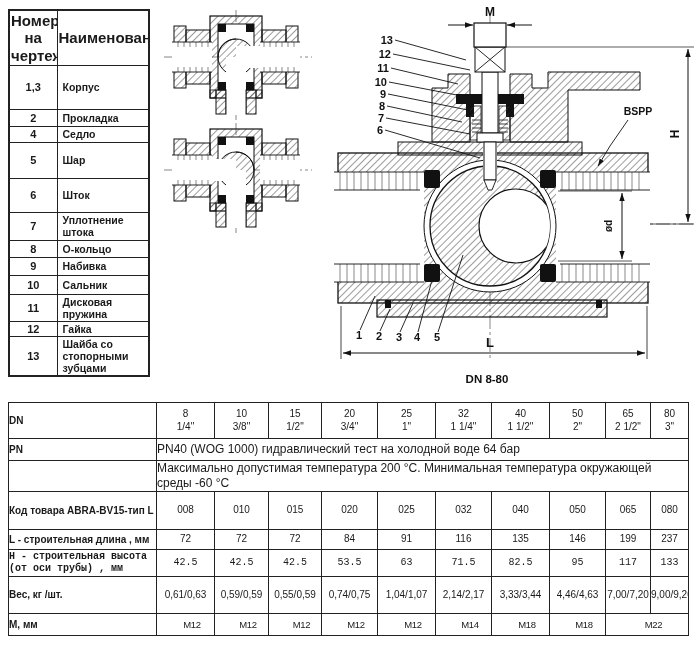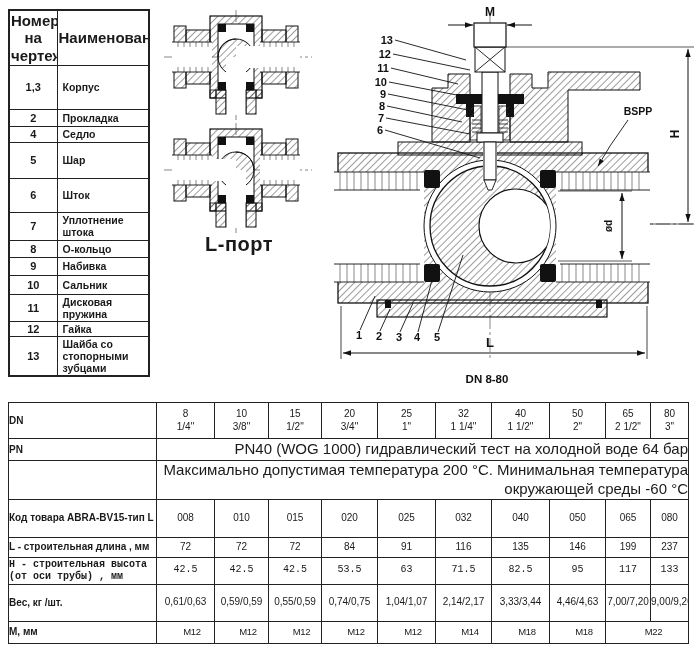--- a/index.html
+++ b/index.html
@@ -38,21 +38,21 @@
   #main-svg{position:absolute;left:330px;top:0px;}
   .dwg-label{font-family:"Liberation Sans",sans-serif;font-weight:bold;fill:#111;}
   .callout{font-family:"Liberation Sans",sans-serif;font-weight:bold;font-size:11px;fill:#111;}
 
   
   #spec-table{position:absolute;left:8px;top:402px;width:680px;border-collapse:collapse;
               table-layout:fixed;border:1.5px solid #222;}
   #spec-table th,#spec-table td{border:1px solid #222;vertical-align:middle;overflow:hidden;}
   #spec-table th{font-size:10px;font-weight:bold;text-align:left;padding:1px 2px 1px 0;line-height:1.2;}
   #spec-table td{font-size:10px;text-align:center;padding:0;line-height:1.25;}
-  #spec-table td.merged{font-size:15px;text-align:right;}
+  #spec-table td.merged{font-size:12px;text-align:left;}
   #spec-table tbody tr:nth-child(1){height:36px;}
   #spec-table tbody tr:nth-child(2){height:22px;}
   #spec-table tbody tr:nth-child(3){height:20px;}
   #spec-table tbody tr:nth-child(4){height:38px;}
   #spec-table tbody tr:nth-child(5){height:20px;}
   #spec-table tbody tr:nth-child(6){height:20px;font-family:Liberation Mono, monospace;}
   #spec-table tbody tr:nth-child(7){height:37px;}
   #spec-table tbody tr:nth-child(8){height:22px;font-size:9.5px;}
   #spec-table tbody tr:nth-child(8) td{font-size:9.5px;letter-spacing:-0.3px;padding-left:13px;}
   #spec-table tbody tr:nth-child(9){height:22px;}
@@ -241,21 +241,20 @@
       <rect x="246" y="195" width="8" height="8" fill="#111"></rect>
       <rect x="210" y="203" width="6" height="8" fill="url(#h2)" stroke="#111" stroke-width="0.8"></rect>
       <rect x="256" y="203" width="6" height="8" fill="url(#h2)" stroke="#111" stroke-width="0.8"></rect>
       <rect x="216" y="203" width="10" height="24" fill="url(#h2)" stroke="#111" stroke-width="1"></rect>
       <rect x="246" y="203" width="10" height="24" fill="url(#h2)" stroke="#111" stroke-width="1"></rect>
       <rect x="226" y="203" width="20" height="24" fill="#fff"></rect>
       <line x1="226" y1="203" x2="226" y2="227" stroke="#111" stroke-width="0.9"></line>
       <line x1="246" y1="203" x2="246" y2="227" stroke="#111" stroke-width="0.9"></line>
     </g>
   </svg>
-  <div id="lport-label">L-порт</div>
 
   <svg id="main-svg" width="370" height="400" viewBox="330 0 370 400">
     <defs>
       <pattern id="h1" width="5" height="5" patternUnits="userSpaceOnUse" patternTransform="rotate(45)">
         <line x1="0" y1="0" x2="0" y2="5" stroke="#3a3a3a" stroke-width="1"></line>
       </pattern>
       <marker id="ar" viewBox="0 0 10 6" refX="9" refY="3" markerWidth="9" markerHeight="6" orient="auto-start-reverse">
         <path d="M0,0 L9,3 L0,6 Z" fill="#111"></path>
       </marker>
       <clipPath id="cball">

